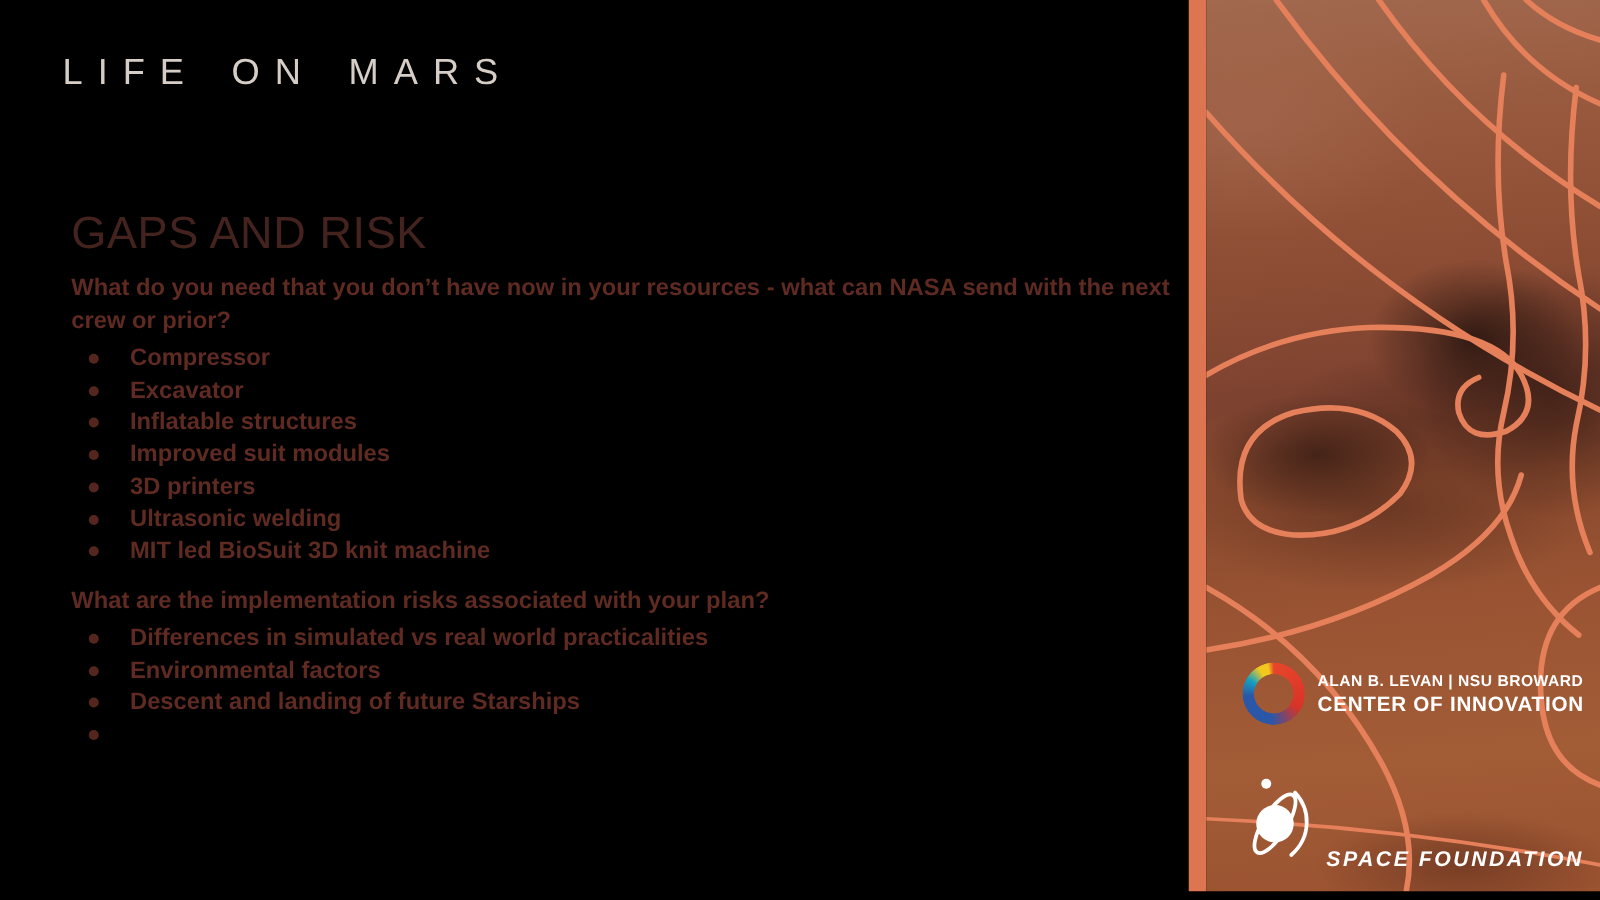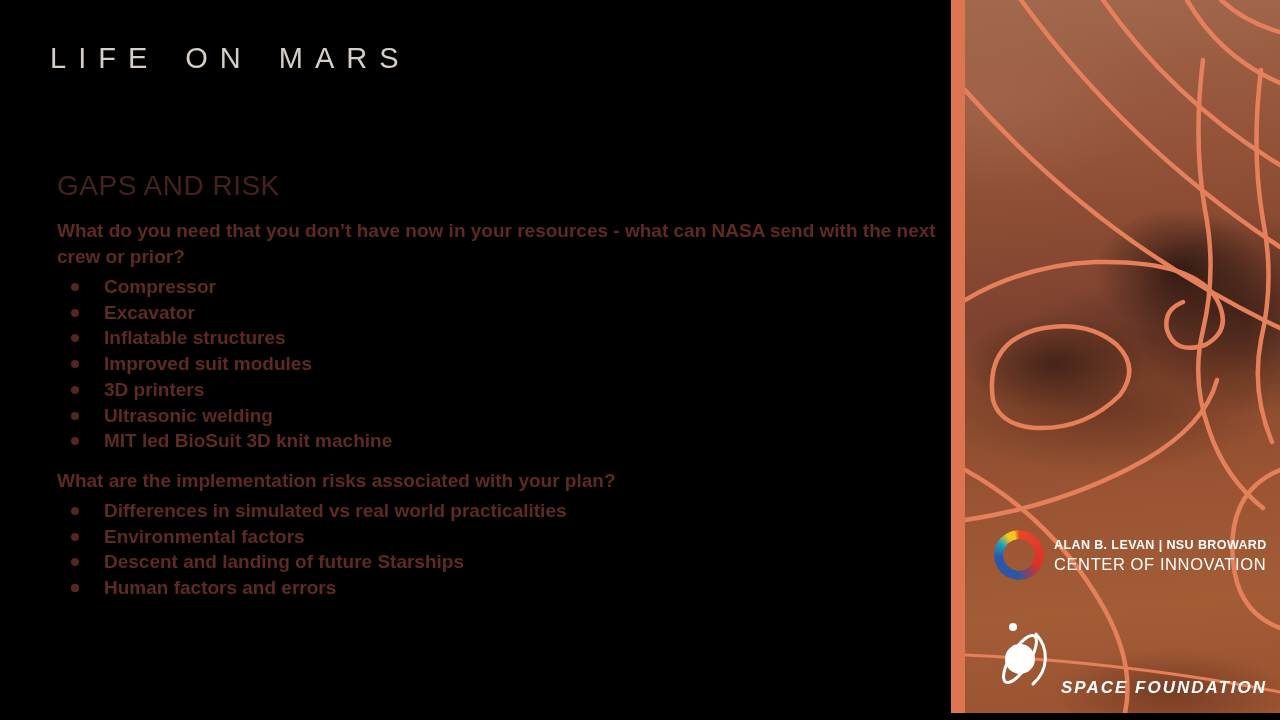--- a/index.html
+++ b/index.html
@@ -8,21 +8,21 @@
   .slide { position:relative; width:1238px; height:720px; background:#000; }
 
   
   .slide-title {
     position:absolute; left:50px; top:42px;
     font-size:29px; font-weight:400; letter-spacing:12px; word-spacing:6px;
     color:#d6cec6;
   }
   .content { position:absolute; left:57px; top:164px; width:900px; }
   .heading {
-    font-size:28px; font-weight:400; line-height:44px; letter-spacing:0.5px;
+    font-size:36px; font-weight:400; line-height:44px; letter-spacing:0.5px;
     color:#44231e;
   }
   .question {
     margin-top:10px; font-size:19px; font-weight:700; line-height:26px;
     color:#5e2a21;
   }
   .question.second { margin-top:14px; }
   ul.bullets { list-style:none; margin-top:4px; }
   ul.bullets li {
     position:relative; padding-left:47px; font-size:19px; font-weight:700;
@@ -56,21 +56,21 @@
   .ring {
     width:50px; height:50px; border-radius:50%;
     background:conic-gradient(from 0deg,
       #e8462b 0deg, #d93327 120deg, #2a57a8 185deg, #2a57a8 265deg,
       #16a0c0 300deg, #f2c81e 330deg, #f2c81e 348deg, #e8462b 360deg);
     -webkit-mask:radial-gradient(circle closest-side, transparent 62%, #000 64%);
             mask:radial-gradient(circle closest-side, transparent 62%, #000 64%);
   }
   .levan-text { margin-left:10px; color:#fff; text-align:left; }
   .levan-line1 { font-size:12.5px; font-weight:700; letter-spacing:0.4px; line-height:17px; }
-  .levan-line2 { font-size:16.5px; font-weight:400; letter-spacing:0.6px; line-height:20px; }
+  .levan-line2 { font-size:16.5px; font-weight:700; letter-spacing:0.6px; line-height:20px; }
 
   .sf-logo { position:absolute; left:26px; top:618px; display:flex; align-items:flex-end;font-style:italic; }
   .sf-text { margin-left:8px; color:#fff; font-size:17px; font-weight:700; letter-spacing:2px; }
 </style>
 </head>
 <body>
 
 <div class="slide">
 
   <div class="slide-title">LIFE ON MARS</div>
@@ -88,21 +88,20 @@
       <li><span class="dot"></span><span>Ultrasonic welding</span></li>
       <li><span class="dot"></span><span>MIT led BioSuit 3D knit machine</span></li>
     </ul>
 
     <div class="question second">What are the implementation risks associated with your plan?</div>
     <ul class="bullets">
       <li><span class="dot"></span><span>Differences in simulated vs real world practicalities</span></li>
       <li><span class="dot"></span><span>Environmental factors</span></li>
       <li><span class="dot"></span><span>Descent and landing of future Starships</span></li>
       <li><span class="dot"></span></li>
-      <li><span class="dot"></span><span>Human factors and errors</span></li>
     </ul>
   </div>
 
   <div class="panel">
     <div class="panel-border"></div>
     <div class="mars">
 
       <svg class="contours" width="315" height="713" viewBox="0 0 315 713" fill="none" stroke="#e5805a" stroke-width="4.5" stroke-linecap="round">
         <path d="M 222,0 Q 255,57 315,83"></path>
         <path d="M 138,0 Q 209,101 315,165"></path>

